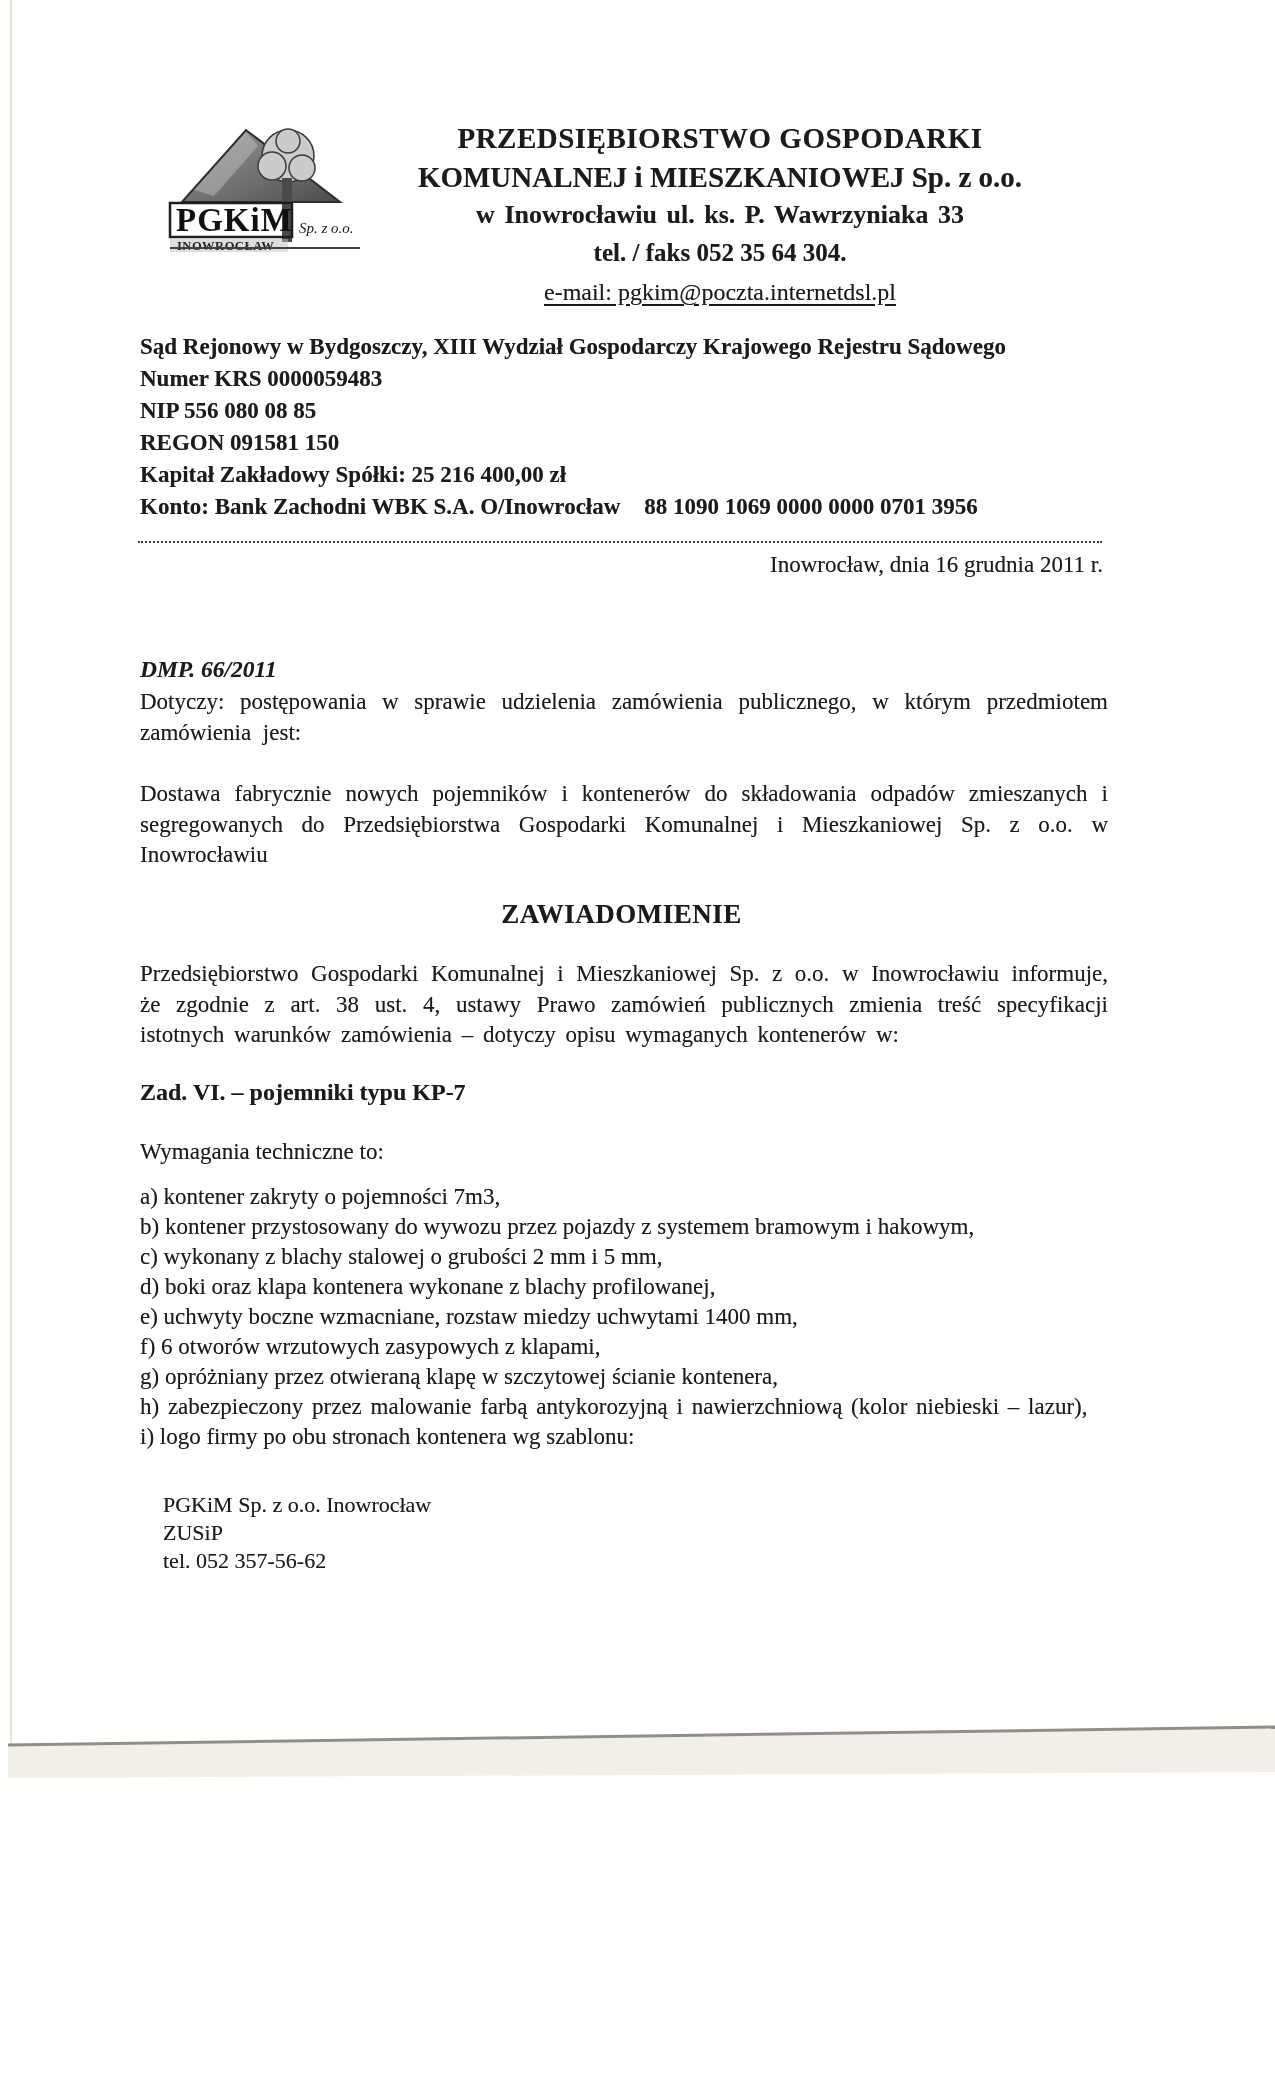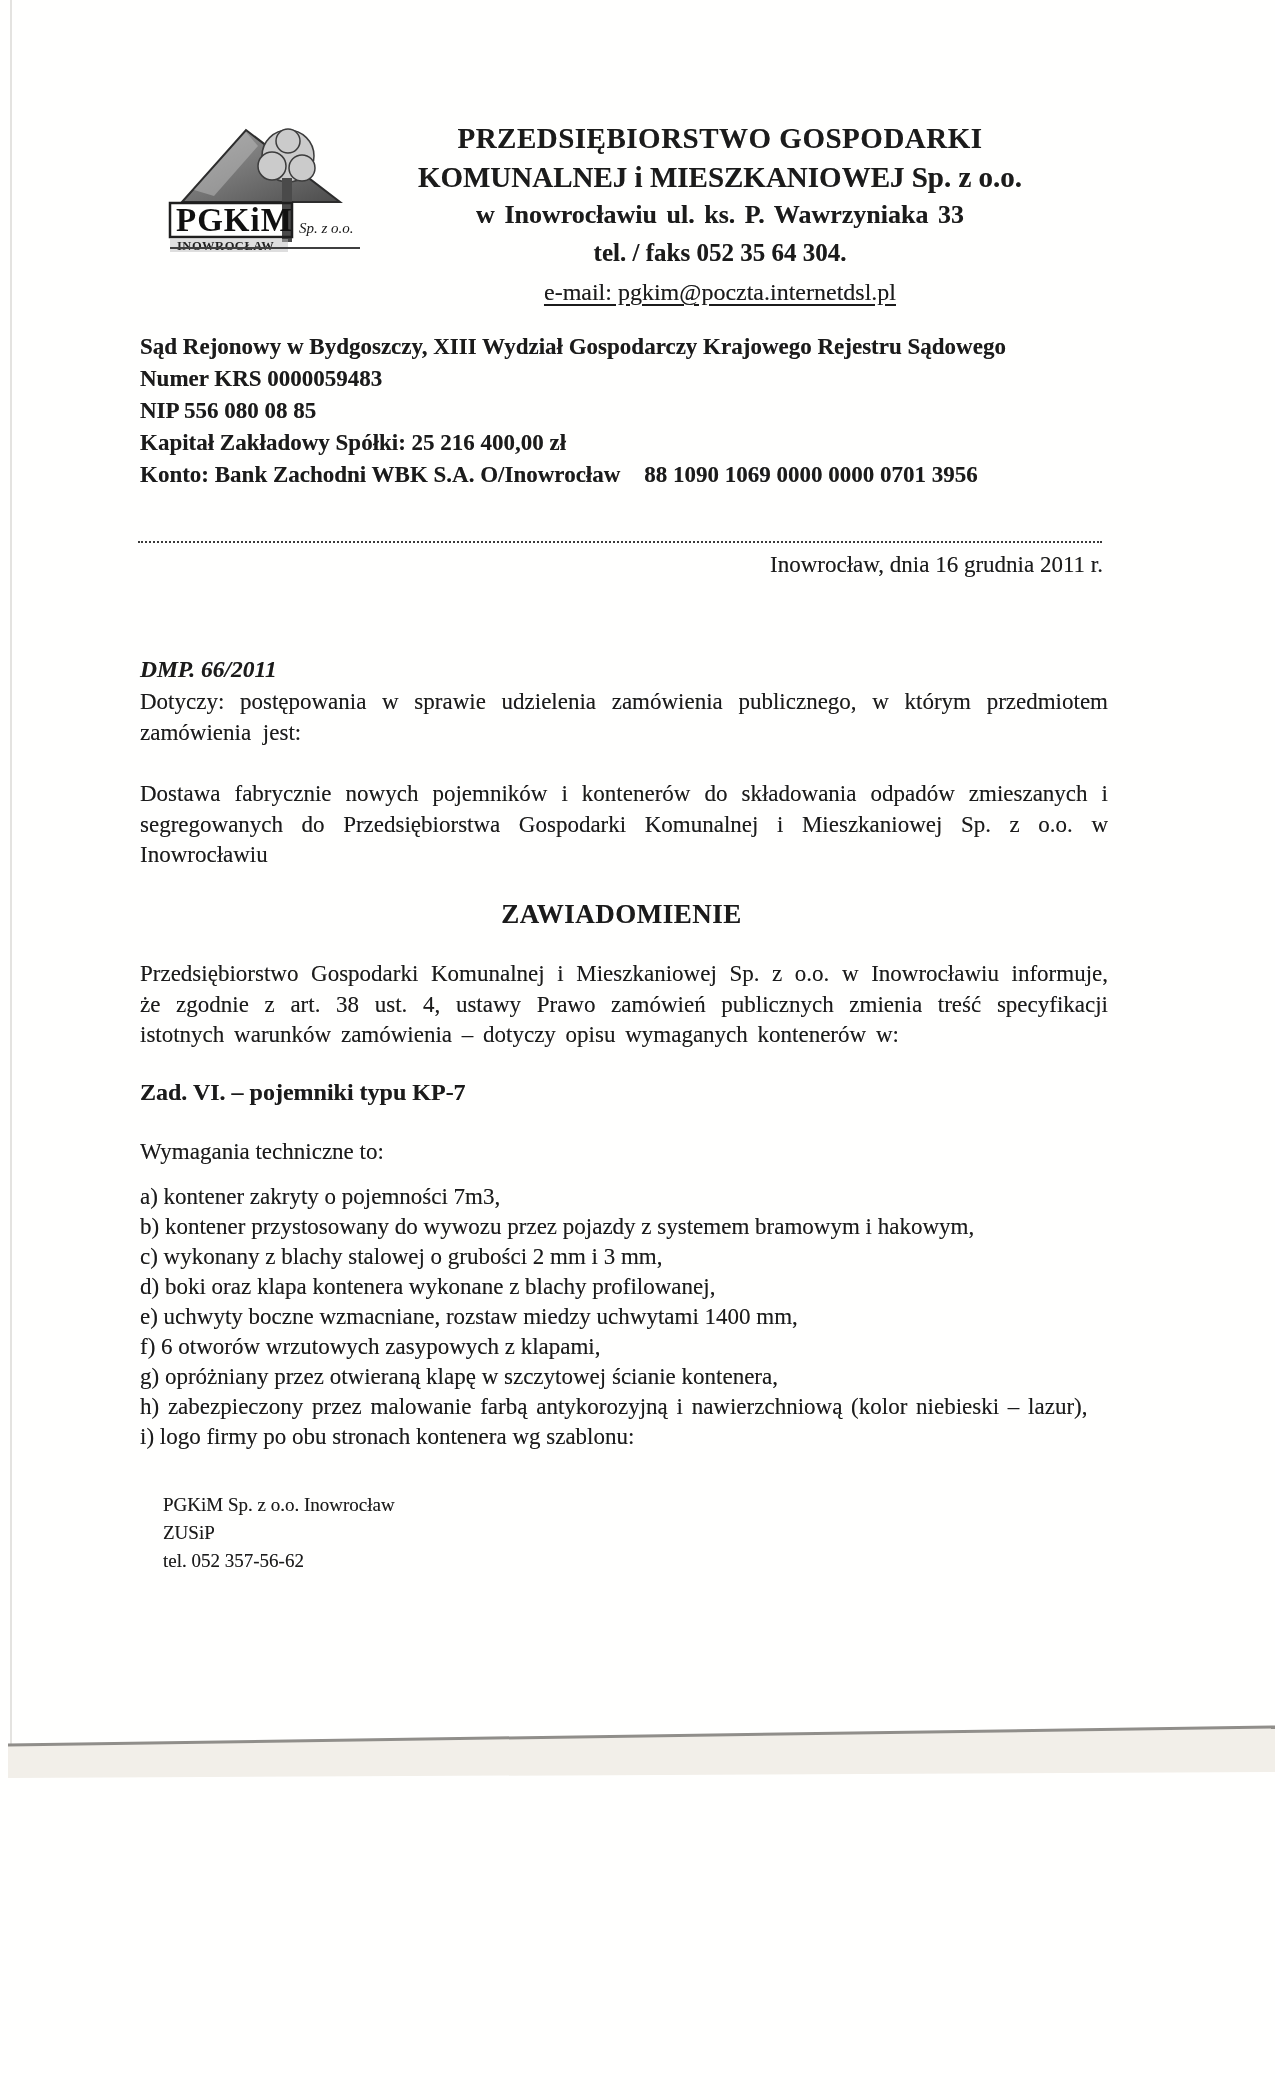--- a/index.html
+++ b/index.html
@@ -40,21 +40,21 @@
   .reference { left:140px; top:656px; font-weight:bold; font-size:23.5px;font-style:italic; }
   .subject-intro { left:140px; top:687px; width:968px; font-size:23px; line-height:30.5px; text-align:justify; word-spacing:6px; }
   .subject-bold { left:140px; top:779px; width:968px; font-size:23px; font-weight:normal; line-height:30.5px; text-align:justify; word-spacing:5px; }
   .notice-title { left:140px; top:899px; width:963px; text-align:center; font-weight:bold; font-size:27px; letter-spacing:.5px; }
   .body-para { left:140px; top:959px; width:968px; font-size:23px; line-height:30.5px; text-align:justify; word-spacing:4px; }
   .task-heading { left:140px; top:1079px; font-weight:bold; font-size:24px;font-family:Liberation Serif, serif; }
   .req-intro { left:140px; top:1139px; font-size:23px; }
   .req-list { left:140px; top:1182px; width:968px; font-size:23px; }
   .req-list .req { line-height:30px; }
   .req-wrap { text-align:justify; word-spacing:3px; }
-  .logo-template { left:163px; top:1491px; font-size:19px; line-height:28px; }
+  .logo-template { left:163px; top:1491px; font-size:22px; line-height:28px; }
 </style>
 </head>
 <body>
 
 <div class="page">
 
   <div class="abs left-edge"></div>
 
   <div class="abs logo-wrap">
     <svg width="200" height="134" viewBox="0 0 200 134">
@@ -89,20 +89,21 @@
     <div class="co2 ink">KOMUNALNEJ i MIESZKANIOWEJ Sp. z o.o.</div>
     <div class="co3 ink">w Inowrocławiu ul. ks. P. Wawrzyniaka 33</div>
     <div class="co4 ink">tel. / faks 052 35 64 304.</div>
     <div class="co5 ink"><span>e-mail: pgkim@poczta.internetdsl.pl</span></div>
   </div>
 
   <div class="abs reg ink">
     <div>Sąd Rejonowy w Bydgoszczy, XIII Wydział Gospodarczy Krajowego Rejestru Sądowego</div>
     <div>Numer KRS 0000059483</div>
     <div>NIP 556 080 08 85</div>
+    <div>REGON 091581 150</div>
     <div>Kapitał Zakładowy Spółki: 25 216 400,00 zł</div>
     <div>
       <span>Konto: Bank Zachodni WBK S.A. O/Inowrocław</span><span class="acct-num">88 1090 1069 0000 0000 0701 3956</span>
     </div>
   </div>
 
   <div class="abs dotted"></div>
 
   <div class="abs date ink">Inowrocław, dnia 16 grudnia 2011 r.</div>
 
@@ -113,21 +114,21 @@
 
   <div class="abs notice-title ink">ZAWIADOMIENIE</div>
   <div class="abs body-para ink">Przedsiębiorstwo Gospodarki Komunalnej i Mieszkaniowej Sp. z o.o. w Inowrocławiu informuje, że zgodnie z art. 38 ust. 4, ustawy Prawo zamówień publicznych zmienia treść specyfikacji istotnych warunków zamówienia – dotyczy opisu wymaganych kontenerów w:</div>
 
   <div class="abs task-heading ink">Zad. VI. – pojemniki typu KP-7</div>
   <div class="abs req-intro ink">Wymagania techniczne to:</div>
 
   <div class="abs req-list ink">
     <div class="req">a) kontener zakryty o pojemności 7m3,</div>
     <div class="req">b) kontener przystosowany do wywozu przez pojazdy z systemem bramowym i hakowym,</div>
-    <div class="req">c) wykonany z blachy stalowej o grubości 2 mm i 3 mm,</div>
+    <div class="req">c) wykonany z blachy stalowej o grubości 2 mm i 5 mm,</div>
     <div class="req">d) boki oraz klapa kontenera wykonane z blachy profilowanej,</div>
     <div class="req">e) uchwyty boczne wzmacniane, rozstaw miedzy uchwytami 1400 mm,</div>
     <div class="req">f) 6 otworów wrzutowych zasypowych z klapami,</div>
     <div class="req">g) opróżniany przez otwieraną klapę w szczytowej ścianie kontenera,</div>
     <div class="req req-wrap">h) zabezpieczony przez malowanie farbą antykorozyjną i nawierzchniową (kolor niebieski – lazur),</div>
     <div class="req">i) logo firmy po obu stronach kontenera wg szablonu:</div>
   </div>
 
   <div class="abs logo-template ink">
     <div>PGKiM Sp. z o.o. Inowrocław</div>

